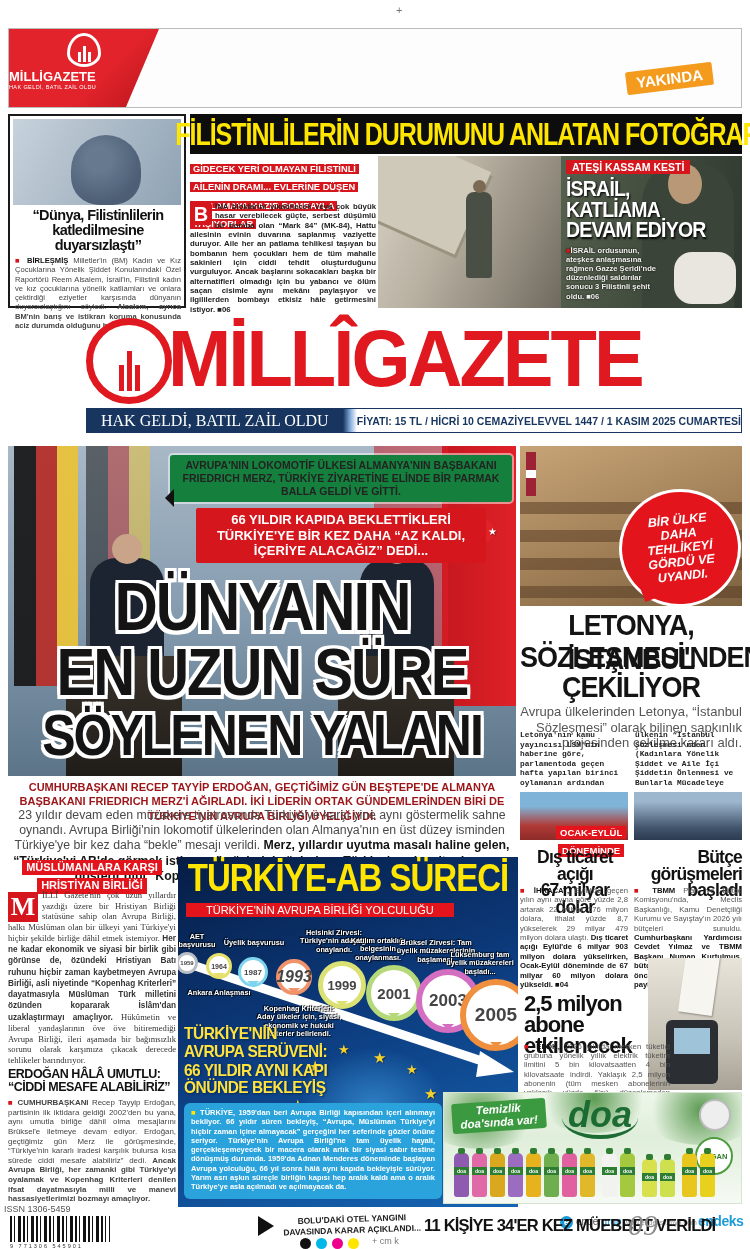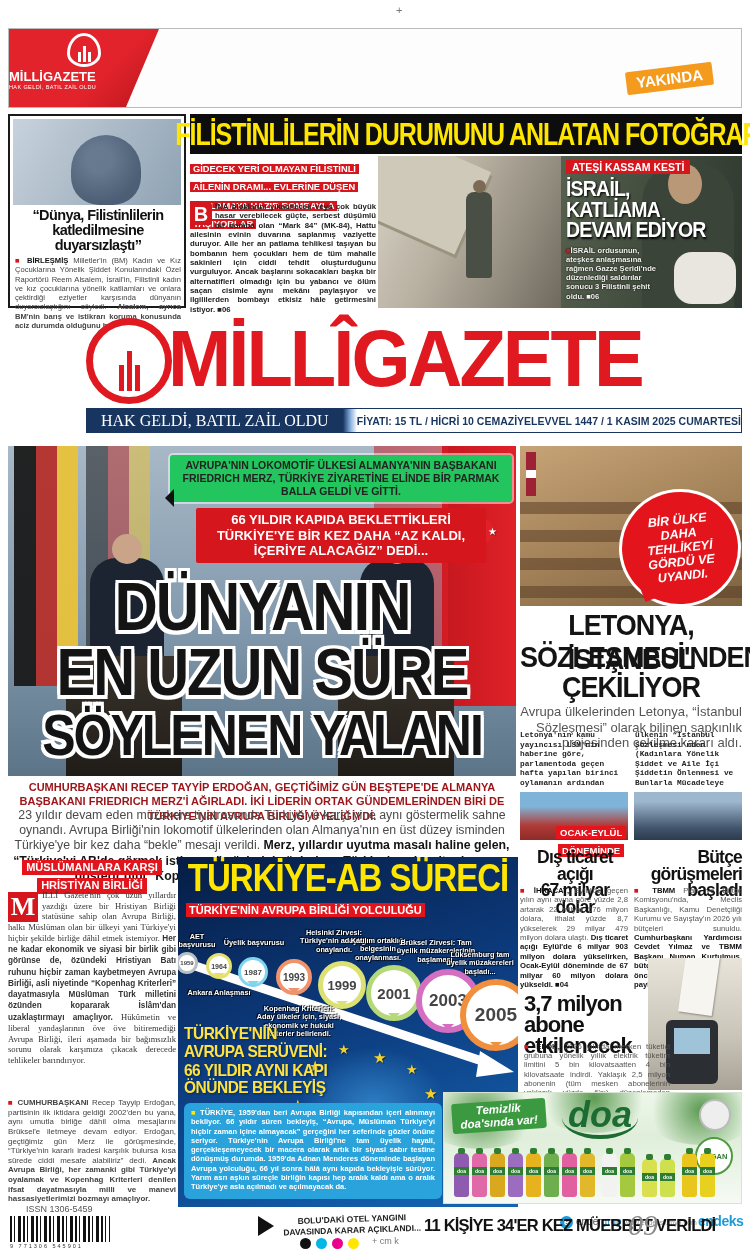--- a/index.html
+++ b/index.html
@@ -78,21 +78,21 @@
   
   #main-photo{left:8px;top:446px;width:508px;height:330px;background:linear-gradient(180deg,#a8b8c6 0%,#8299ad 55%,#5c7488 100%);overflow:hidden;}
   .flag-de{position:absolute;top:0;width:64px;height:240px;background:linear-gradient(90deg,#1a1a1a 0 34%,#b5302c 34% 67%,#e8c23a 67% 100%);opacity:.95;}
   .flag-tr{position:absolute;top:0;width:74px;height:260px;background:linear-gradient(90deg,#c5171f,#e02128);}
   .flag-tr .crescent{position:absolute;left:18px;top:70px;width:30px;height:30px;border-radius:50%;background:#fff;}
   .flag-tr .crescent::after{content:"";position:absolute;left:8px;top:2px;width:26px;height:26px;border-radius:50%;background:#e02128;}
   .flag-tr .star{position:absolute;left:46px;top:80px;color:#fff;font-size:10px;}
   .podium{position:absolute;width:116px;height:120px;background:linear-gradient(180deg,#3a332c,#201c18);border-radius:6px 6px 0 0;}
   .figure{position:absolute;width:74px;height:110px;background:#1d2431;border-radius:26px 26px 0 0;}
   .figure::before{content:"";position:absolute;left:22px;top:-24px;width:30px;height:30px;border-radius:50%;background:#c9a488;}
-  #cap-white{left:170px;top:455px;width:342px;background:#22c55e;border-radius:3px;padding:4px 6px;text-align:center;
+  #cap-white{left:170px;top:455px;width:342px;background:#15803d;border-radius:3px;padding:4px 6px;text-align:center;
              font-weight:800;font-size:10.5px;line-height:1.25;color:#222;box-shadow:0 0 0 2px rgba(255,255,255,.5);}
   #cap-white::before{content:"";position:absolute;left:-14px;top:34px;border:9px solid transparent;border-right-color:#111;}
   #cap-red{left:196px;top:508px;width:290px;background:#d6161d;border-radius:2px;padding:4px 6px;text-align:center;
            font-weight:800;font-size:13px;line-height:1.2;color:#fff;}
   .mh-line{position:absolute;left:8px;width:508px;text-align:center;color:#141414;font-weight:800;
            text-shadow:-3px -3px 0 #fff,3px -3px 0 #fff,-3px 3px 0 #fff,3px 3px 0 #fff,0 -3px 0 #fff,0 3px 0 #fff,-3px 0 0 #fff,3px 0 0 #fff;
            transform:scaleY(1.15);letter-spacing:-2px;white-space:nowrap;}
   #mh1{top:572px;font-size:60px;}
   #mh2{top:638px;font-size:58px;}
   #mh3{top:706px;font-size:50px;}
@@ -136,30 +136,30 @@
   #elek-body{left:524px;top:1042px;width:146px;font-size:7.7px;line-height:1.2;color:#555;text-align:justify;}
 
   
   #op-kicker{left:8px;top:857px;width:168px;text-align:center;}
   #op-kicker .kicker-chip{font-size:11px;}
   #op-body1{left:8px;top:890px;width:168px;font-size:8.6px;line-height:1.25;color:#333;text-align:justify;font-family:"Liberation Serif",serif;}
   #op-body1 b{font-family:"Liberation Sans",sans-serif;font-size:8.2px;}
   .op-drop{float:left;background:#d6161d;color:#fff;font-weight:800;font-size:26px;width:30px;height:30px;text-align:center;line-height:30px;margin:2px 4px 0 0;}
   #op-sub{left:8px;top:1068px;width:168px;font-weight:800;font-size:12.5px;line-height:1.05;letter-spacing:-0.5px;color:#111;}
   #op-body2{left:8px;top:1098px;width:168px;font-size:7.9px;line-height:1.22;color:#444;text-align:justify;}
-  #issn{left:26px;top:1204px;font-size:9px;color:#555;}
+  #issn{left:4px;top:1204px;font-size:9px;color:#555;}
   #barcode{left:10px;top:1216px;width:100px;height:26px;
     background:repeating-linear-gradient(90deg,#111 0 2px,#fff 2px 4px,#111 4px 5px,#fff 5px 8px,#111 8px 11px,#fff 11px 13px);}
   #barcode-digits{left:10px;top:1243px;width:100px;font-size:5.5px;color:#333;letter-spacing:2px;}
 
   
   #info{left:178px;top:857px;width:340px;height:350px;background:linear-gradient(160deg,#061d45 0%,#0c3a7c 45%,#1565b4 100%);overflow:hidden;}
   #info-title{position:absolute;left:0;top:2px;width:100%;text-align:center;color:#ffe600;font-weight:800;font-size:33px;
               letter-spacing:-1px;transform:scaleY(1.15);}
-  #info-strip{position:absolute;left:8px;top:46px;background:#e3141c;color:#fff;font-weight:700;font-size:11px;padding:1px 3px;}
+  #info-strip{position:absolute;left:8px;top:46px;background:#e3141c;color:#fff;font-weight:400;font-size:11px;padding:1px 20px;}
   #info-arrow{position:absolute;left:0;top:60px;}
   .balloon{position:absolute;border-radius:50%;background:#fff;display:flex;align-items:center;justify-content:center;
            font-weight:800;color:#444;z-index:3;}
   .balloon .tail{position:absolute;bottom:-9px;left:50%;transform:translateX(-50%);border:6px solid transparent;}
   .tl-label{position:absolute;z-index:4;color:#fff;font-weight:800;font-size:7.3px;line-height:1.15;text-align:center;
             text-shadow:1px 1px 1px #000,-1px -1px 1px #000;}
   .star{position:absolute;color:#f4d02c;z-index:2;text-shadow:1px 1px 1px rgba(0,0,0,.4);}
   #serueven{position:absolute;left:6px;top:168px;z-index:4;color:#ffe23e;font-weight:800;font-size:15.5px;line-height:1.05;
             letter-spacing:-0.5px;text-shadow:1px 1px 2px #00295e;transform:scaleY(1.1);transform-origin:top left;}
   #info-body{position:absolute;left:6px;top:246px;width:258px;height:96px;background:#2aa3dc;border-radius:6px;padding:5px 7px;
@@ -323,31 +323,35 @@
     <div>Bütçe görüşmeleri</div>
       <div>başladı</div>
   </div>
   <div class="abs" id="budget-body"><span class="sq">■</span> <b>TBMM</b><span> Plan ve Bütçe Komisyonu'nda, Meclis Başkanlığı, Kamu Denetçiliği Kurumu ve Sayıştay'ın 2026 yılı bütçeleri sunuldu. </span><b>Cumhurbaşkanı Yardımcısı Cevdet Yılmaz ve TBMM Başkanı Numan Kurtulmuş, bütçenin hedeflerini ve önceliklerini milletvekilleriyle paylaştı. ■08</b></div>
 
   <div class="abs" id="elek-photo">
       <div class="paper"></div>
       <div class="dev"></div>
     </div>
   <div class="abs" id="elek-head">
-    <div>3,7 milyon abone</div>
+    <div>2,5 milyon abone</div>
       <div>etkilenecek</div>
   </div>
   <div class="abs" id="elek-body"><span class="sq">■</span> <b>EPDK,</b><span> 2026 yılında mesken tüketici grubuna yönelik yıllık elektrik tüketim limitini 5 bin kilovatsaatten 4 bin kilovatsaate indirdi. Yaklaşık 2,5 milyon abonenin (tüm mesken abonelerinin yaklaşık yüzde 6'sı) düzenlemeden etkileneceği öngörülüyor. </span><b>Aylık faturası 984 liradan fazla olan tüketicilerin faturası artacak. ■05</b></div>
 
   <div class="abs" id="op-kicker">
     <span class="kicker-chip">MÜSLÜMANLARA KARŞI</span><br>
     <span class="kicker-chip">HRİSTİYAN BİRLİĞİ</span>
   </div>
   <div class="abs" id="op-body1">
     <span class="op-drop">M</span><span>İLLÎ Gazete'nin çok uzun yıllardır yazdığı üzere bir Hristiyan Birliği statüsüne sahip olan Avrupa Birliği, halkı Müslüman olan bir ülkeyi yani Türkiye'yi hiçbir şekilde birliğe dâhil etmek istemiyor. </span><b>Her ne kadar ekonomik ve siyasi bir birlik gibi görünse de, özündeki Hristiyan Batı ruhunu hiçbir zaman kaybetmeyen Avrupa Birliği, asli niyetinde “Kopenhag Kriterleri” dayatmasıyla Müslüman Türk milletini özünden kopararak İslâm'dan uzaklaştırmayı amaçlıyor. </b><span>Hükûmetin ve liberal yandaşlarının öve öve bitiremediği Avrupa Birliği, ileri aşamada bir bağımsızlık sorunu olarak karşımıza çıkacak derecede tehlikeler barındırıyor.</span>
+  </div>
+  <div class="abs" id="op-sub">
+    <div>ERDOĞAN HÂLÂ UMUTLU:</div>
+      <div>“CİDDİ MESAFE ALABİLİRİZ”</div>
   </div>
   <div class="abs" id="op-body2"><span class="sq">■</span><b> CUMHURBAŞKANI</b><span> Recep Tayyip Erdoğan, partisinin ilk iktidara geldiği 2002'den bu yana, aynı umutla birliğe dâhil olma mesajlarını Brüksel'e iletmeye devam ediyor. Erdoğan, geçtiğimiz gün Merz ile görüşmesinde, “Türkiye'nin kararlı iradesi karşılık bulursa kısa sürede ciddi mesafe alabiliriz” dedi. </span><b>Ancak Avrupa Birliği, her zamanki gibi Türkiye'yi oyalamak ve Kopenhag Kriterleri denilen ifsat dayatmasıyla milli ve manevi hassasiyetlerimizi bozmayı amaçlıyor.</b></div>
 
   <div class="abs" id="issn">ISSN 1306-5459</div>
   <div class="abs" id="barcode"></div>
   <div class="abs" id="barcode-digits">9 771306 545901</div>
 
   <div class="abs" id="info">
     <div id="info-title">TÜRKİYE-AB SÜRECİ</div>
     <div id="info-strip">TÜRKİYE'NİN AVRUPA BİRLİĞİ YOLCULUĞU</div>
@@ -382,21 +386,21 @@
         <span>1959</span>
       </div>
     <div class="balloon" style="left:28px;top:96px;width:26px;height:26px;font-size:7px;border:3px solid #e6e06b;">
         <span>1964</span>
         <span class="tail" style="border-top-color:#e6e06b;"></span>
       </div>
     <div class="balloon" style="left:60px;top:100px;width:30px;height:30px;font-size:8px;border:3px solid #7fd4ee;">
         <span>1987</span>
         <span class="tail" style="border-top-color:#7fd4ee;"></span>
       </div>
-    <div class="balloon" style="left:98px;top:102px;width:36px;height:36px;font-size:10px;border:4px solid #f0936b;">
+    <div class="balloon" style="left:98px;top:102px;width:36px;height:36px;font-size:16px;border:4px solid #f0936b;font-style:italic;">
         <span>1993</span>
         <span class="tail" style="border-top-color:#f0936b;"></span>
       </div>
     <div class="balloon" style="left:140px;top:104px;width:48px;height:48px;font-size:13px;border:5px solid #dbe273;">
         <span>1999</span>
         <span class="tail" style="border-top-color:#dbe273;"></span>
       </div>
     <div class="balloon" style="left:188px;top:108px;width:56px;height:56px;font-size:15px;border:5px solid #b5d878;">
         <span>2001</span>
         <span class="tail" style="border-top-color:#b5d878;"></span>

